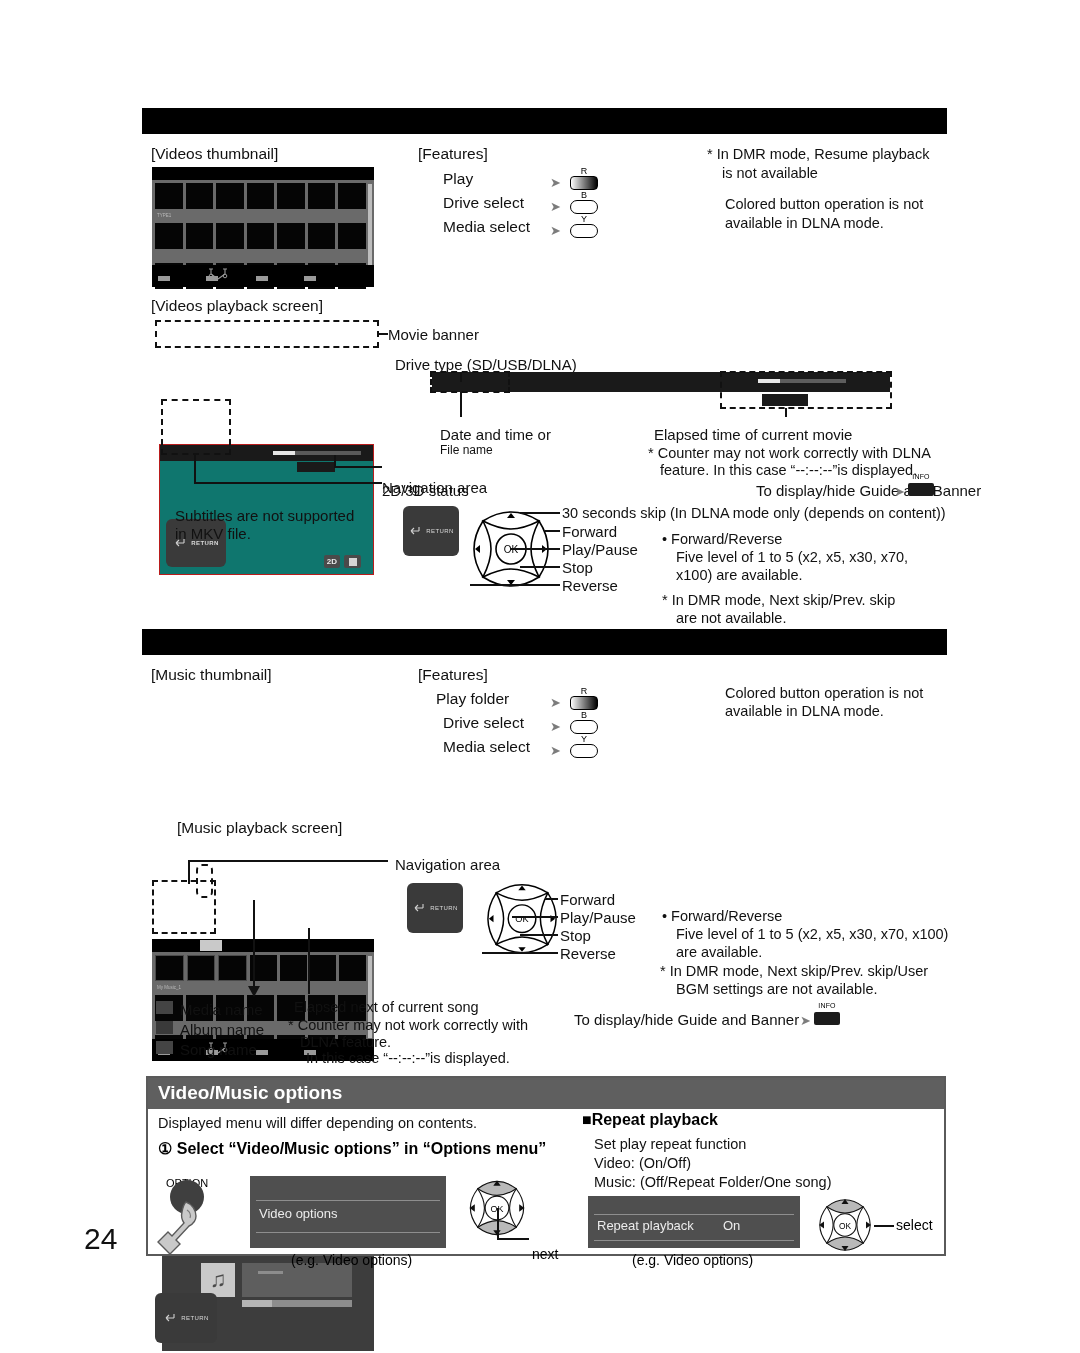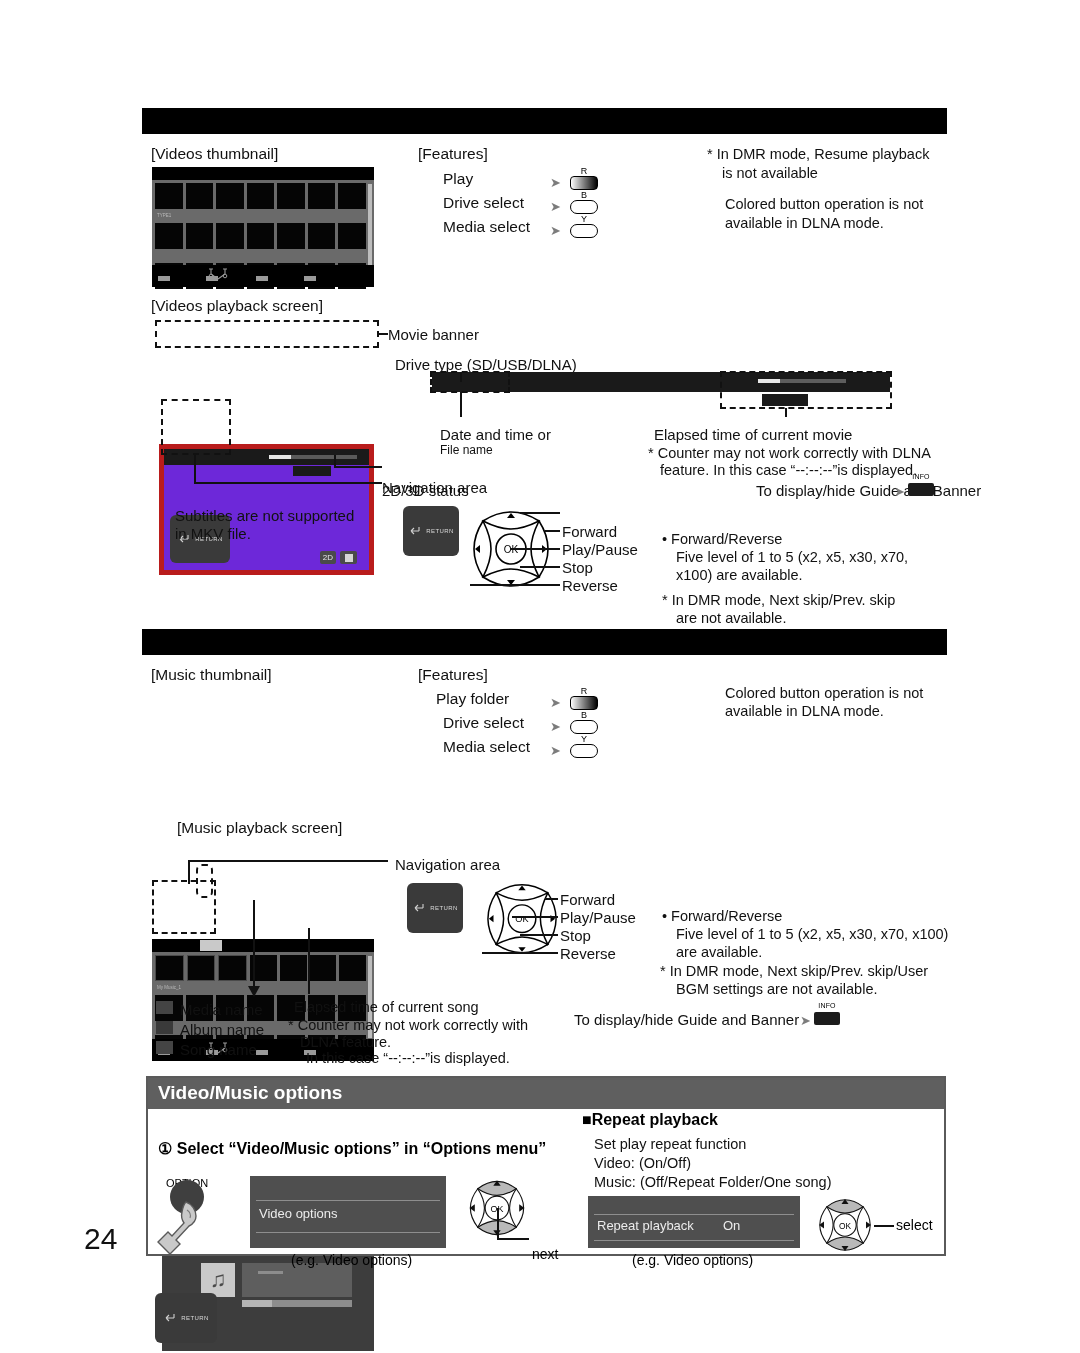--- a/index.html
+++ b/index.html
@@ -33,21 +33,21 @@
   .cell.framed { border:1px solid #4a4a4a; }
   .scrollbar { position:absolute; right:2px; width:4px; background:#bdbdbd; }
   .tiny-label { position:absolute; font-size:4.5px; color:#b9b9b9; white-space:pre; }
   .botchip { position:absolute; height:5px; width:12px; background:#9a9a9a; bottom:6px; }
   .tvcursor { position:absolute; top:1px; width:22px; height:11px; background:#c9c9c9; }
 
   
   .routeicon { position:absolute; bottom:4px; left:56px; width:20px; height:16px; }
 
   
-  .playscreen { background:#6d28d9; border:5px solid #b91c1c; position:relative; }
+  .playscreen { background:#0f766e; border:1px solid #b91c1c; position:relative;font-weight:bold; }
   .banner { position:absolute; left:0; top:0; right:0; height:16px; background:#1a1a1a; }
   .banner .progress-bg { position:absolute; right:12px; top:6px; width:88px; height:4px; background:#5a5a5a; }
   .banner .progress-fg { position:absolute; right:78px; top:6px; width:22px; height:4px; background:#e6e6e6; }
   .banner-chip { position:absolute; right:38px; top:17px; width:38px; height:10px; background:#1a1a1a; }
   .dashbox { position:absolute; border:2px dashed #111; }
   .returnbtn { position:absolute; background:#3a3a3a; border-radius:6px;
                display:flex; align-items:center; justify-content:center; }
   .returnbtn .rtxt { color:#d9d9d9; font-size:6px; letter-spacing:.4px; }
   .badge2d { position:absolute; background:#4a4a4a; border-radius:2px; color:#e8e8e8;
              font-size:8px; display:flex; align-items:center; padding:0 3px; height:13px; }
@@ -263,20 +263,21 @@
       <polygon points="19,46 19,54 14,50" fill="#000"></polygon>
     </svg>
   </div>
 
   <div class="abs hline" style="left:520px; top:512px; width:40px;"></div>
   <div class="abs hline" style="left:545px; top:530px; width:15px;"></div>
   <div class="abs hline" style="left:510px; top:548px; width:50px;"></div>
   <div class="abs hline" style="left:520px; top:566px; width:40px;"></div>
   <div class="abs hline" style="left:470px; top:584px; width:90px;"></div>
 
+  <div class="abs txt" style="left:562px; top:504px; font-size:14.5px;">30 seconds skip (In DLNA mode only (depends on content))</div>
   <div class="abs txt" style="left:562px; top:522px; font-size:15px;">Forward</div>
   <div class="abs txt" style="left:562px; top:540px; font-size:15px;">Play/Pause</div>
   <div class="abs txt" style="left:562px; top:558px; font-size:15px;">Stop</div>
   <div class="abs txt" style="left:562px; top:576px; font-size:15px;">Reverse</div>
 
   <div class="abs txt" style="left:662px; top:530px; font-size:14.5px;">• Forward/Reverse</div>
   <div class="abs txt" style="left:676px; top:548px; font-size:14.5px;">Five level of 1 to 5 (x2, x5, x30, x70,</div>
   <div class="abs txt" style="left:676px; top:566px; font-size:14.5px;">x100) are available.</div>
   <div class="abs txt" style="left:662px; top:591px; font-size:14.5px;">* In DMR mode, Next skip/Prev. skip</div>
   <div class="abs txt" style="left:676px; top:609px; font-size:14.5px;">are not available.</div>
@@ -428,35 +429,36 @@
   </svg>
   <div class="abs vline" style="left:308px; top:928px; height:66px;"></div>
 
   <div class="abs" style="left:156px; top:1001px; width:17px; height:13px; background:#444;"></div>
   <div class="abs txt" style="left:180px; top:1000px; font-size:15px;">Media name</div>
   <div class="abs" style="left:156px; top:1021px; width:17px; height:13px; background:#3a3a3a;"></div>
   <div class="abs txt" style="left:180px; top:1020px; font-size:15px;">Album name</div>
   <div class="abs" style="left:156px; top:1041px; width:17px; height:13px; background:#444;"></div>
   <div class="abs txt" style="left:180px; top:1040px; font-size:15px;">Song name</div>
 
-  <div class="abs txt" style="left:294px; top:998px; font-size:14.5px;">Elapsed time of current song</div>
+  <div class="abs txt" style="left:294px; top:998px; font-size:14.5px;">Elapsed next of current song</div>
   <div class="abs txt" style="left:288px; top:1016px; font-size:14.5px;">* Counter may not work correctly with</div>
   <div class="abs txt" style="left:300px; top:1033px; font-size:14.5px;">DLNA feature.</div>
   <div class="abs txt" style="left:306px; top:1049px; font-size:14.5px;">In this case “--:--:--”is displayed.</div>
 
   <div class="abs txt" style="left:574px; top:1010px; font-size:15px;">To display/hide Guide and Banner</div>
   <div class="abs arrow-r" style="left:800px; top:1014px;">➤</div>
   <div class="abs" style="left:814px; top:1002px;">
     <div class="info-cap">INFO</div>
     <span class="info-btn"></span>
   </div>
 
   <div class="panel" style="left:146px; top:1076px; width:800px; height:180px;">
     <div class="panel-head">Video/Music options</div>
 
+    <div class="abs txt" style="left:10px; top:36px; font-size:14.5px;">Displayed menu will differ depending on contents.</div>
     <div class="abs" style="left:10px; top:61px; font-size:16px; font-weight:bold; white-space:pre;">① Select “Video/Music options” in “Options menu”</div>
 
     <div class="abs" style="left:18px; top:88px; font-size:11px;margin-top:11px;">OPTION</div>
     <div class="abs opt-circle" style="left:22px; top:102px;"></div>
     <svg class="abs" style="left:8px; top:118px;" width="54" height="62" viewBox="0 0 54 62">
       <path d="M30 6 C36 8 40 14 40 20 C40 25 37 28 33 30 L20 44 L24 48 L14 58 L2 46 L12 36 L16 40 L28 27
                C26 24 25 20 26 16 C27 10 29 7 30 6 Z" fill="#c9c9c9" stroke="#5a5a5a" stroke-width="1.4"></path>
       <path d="M31 14 C34 16 35 19 34 22" fill="none" stroke="#7a7a7a" stroke-width="1.1"></path>
     </svg>
 

